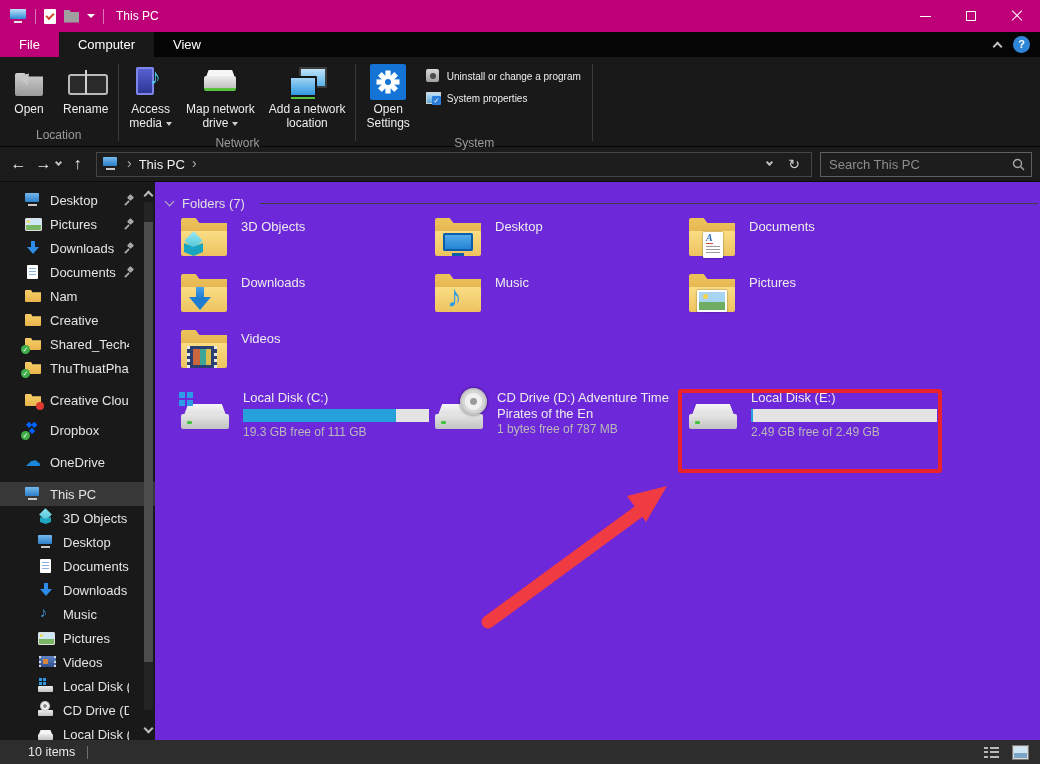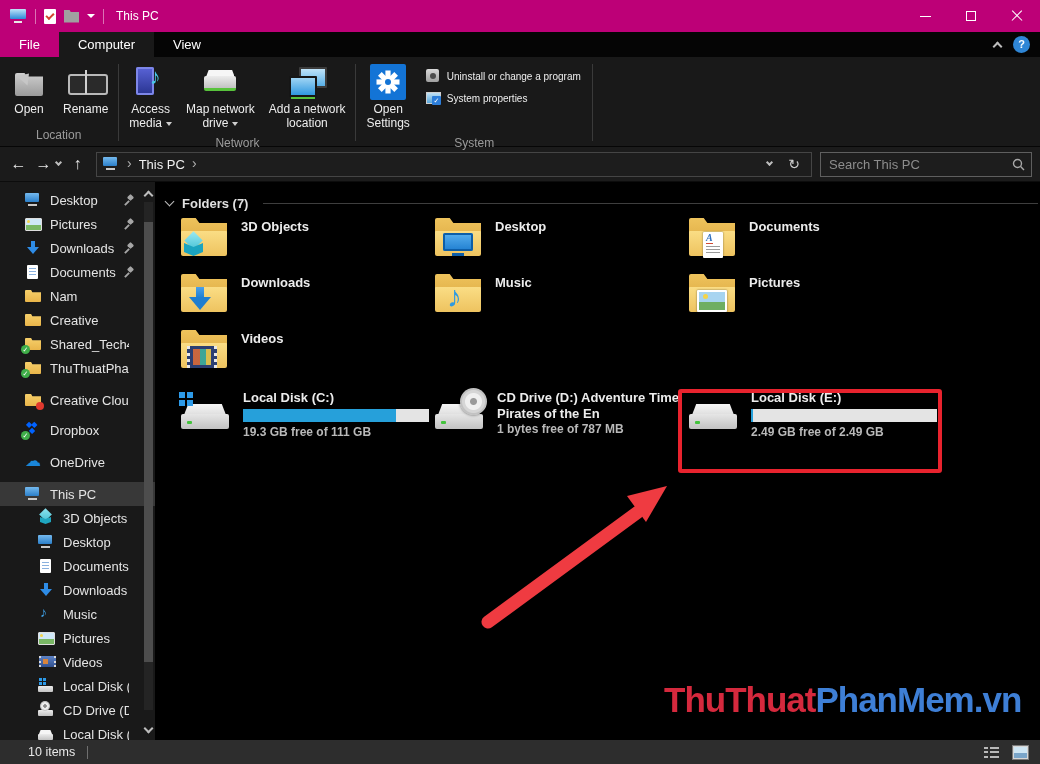--- a/index.html
+++ b/index.html
@@ -130,21 +130,21 @@
   .si.i-drive-win::after{content:"";position:absolute;left:2px;top:0;width:3px;height:3px;background:#2d9ae8;box-shadow:4px 0 #2d9ae8,0 4px #2d9ae8,4px 4px #2d9ae8;}
   .si.i-cd::after{content:"";position:absolute;left:3px;top:-1px;width:10px;height:10px;border-radius:50%;background:radial-gradient(circle,#8a8a8a 0 1.5px,#ededed 2px 3.5px,#c6c6c6 4px);}
   
   .sscroll{position:absolute;right:2px;top:20px;bottom:30px;width:9px;background:#242424;}
   .sthumb{position:absolute;left:0;top:20px;width:9px;height:440px;background:#4d4d4d;}
   .sarr{position:absolute;right:3px;}
   .sarr.top{top:6px;}
   .sarr.bot{bottom:8px;}
 
   
-  .content{flex:1;background:#000000;padding:10px 2px 0 26px;overflow:hidden;position:relative;font-weight:bold;}
+  .content{flex:1;background:#6d28d9;padding:10px 2px 0 26px;overflow:hidden;position:relative;}
   .ghdr{display:flex;align-items:center;gap:9px;height:22px;color:#e0e0e0;margin-left:-15px;}
   .ghdr .gchv{width:7px;height:7px;border-right:1.5px solid #bdbdbd;border-bottom:1.5px solid #bdbdbd;transform:rotate(45deg);margin-top:-4px;flex:none;}
   .ghdr::after{content:"";flex:1;height:1px;background:#3e3e3e;margin-left:6px;}
   .ghdr.second{margin-top:4px;}
   .tiles{display:grid;grid-template-columns:repeat(3,254px);}
   .tiles.folders{grid-auto-rows:56px;margin-top:2px;}
   .tiles.drives{grid-auto-rows:70px;margin-top:4px;}
   .ftile{display:flex;gap:14px;align-items:flex-start;}
   .fname{margin-top:3px;color:#ececec;}
   
@@ -582,18 +582,15 @@
       <span class="stv stv-thumb sel"></span>
     </span>
   </div>
 
   <div class="overlay">
     <div class="red-box"></div>
     <svg class="arrow-svg" width="260" height="180" viewBox="0 0 260 180">
       <line x1="48" y1="152" x2="198" y2="42" stroke="#ef3b41" stroke-width="13" stroke-linecap="round"></line>
       <polygon points="227,16 187,26 206,52" fill="#ef3b41"></polygon>
     </svg>
-    <div class="watermark">
-      <span class="wm-red">ThuThuat</span><span class="wm-blue">PhanMem.vn</span>
-    </div>
   </div>
 
 </div>
 
 </body></html>

